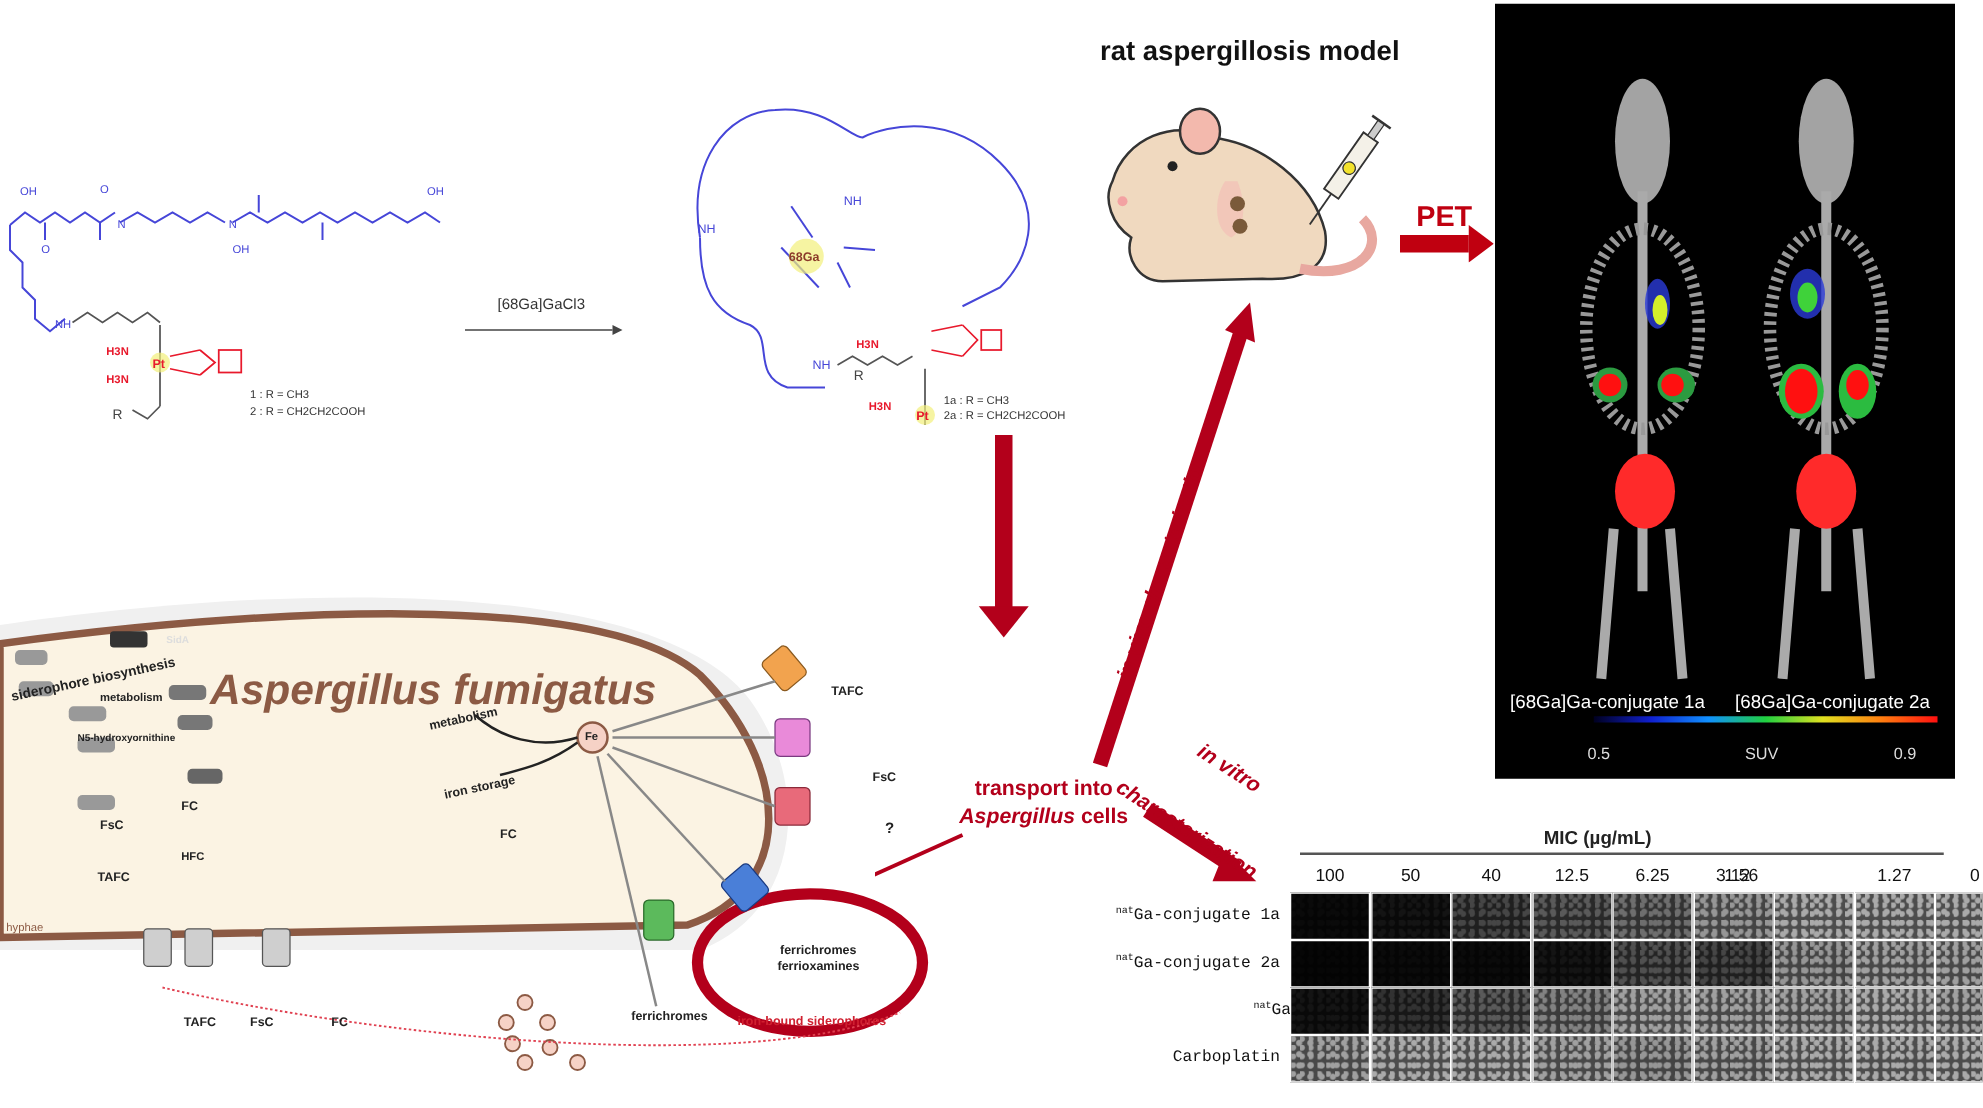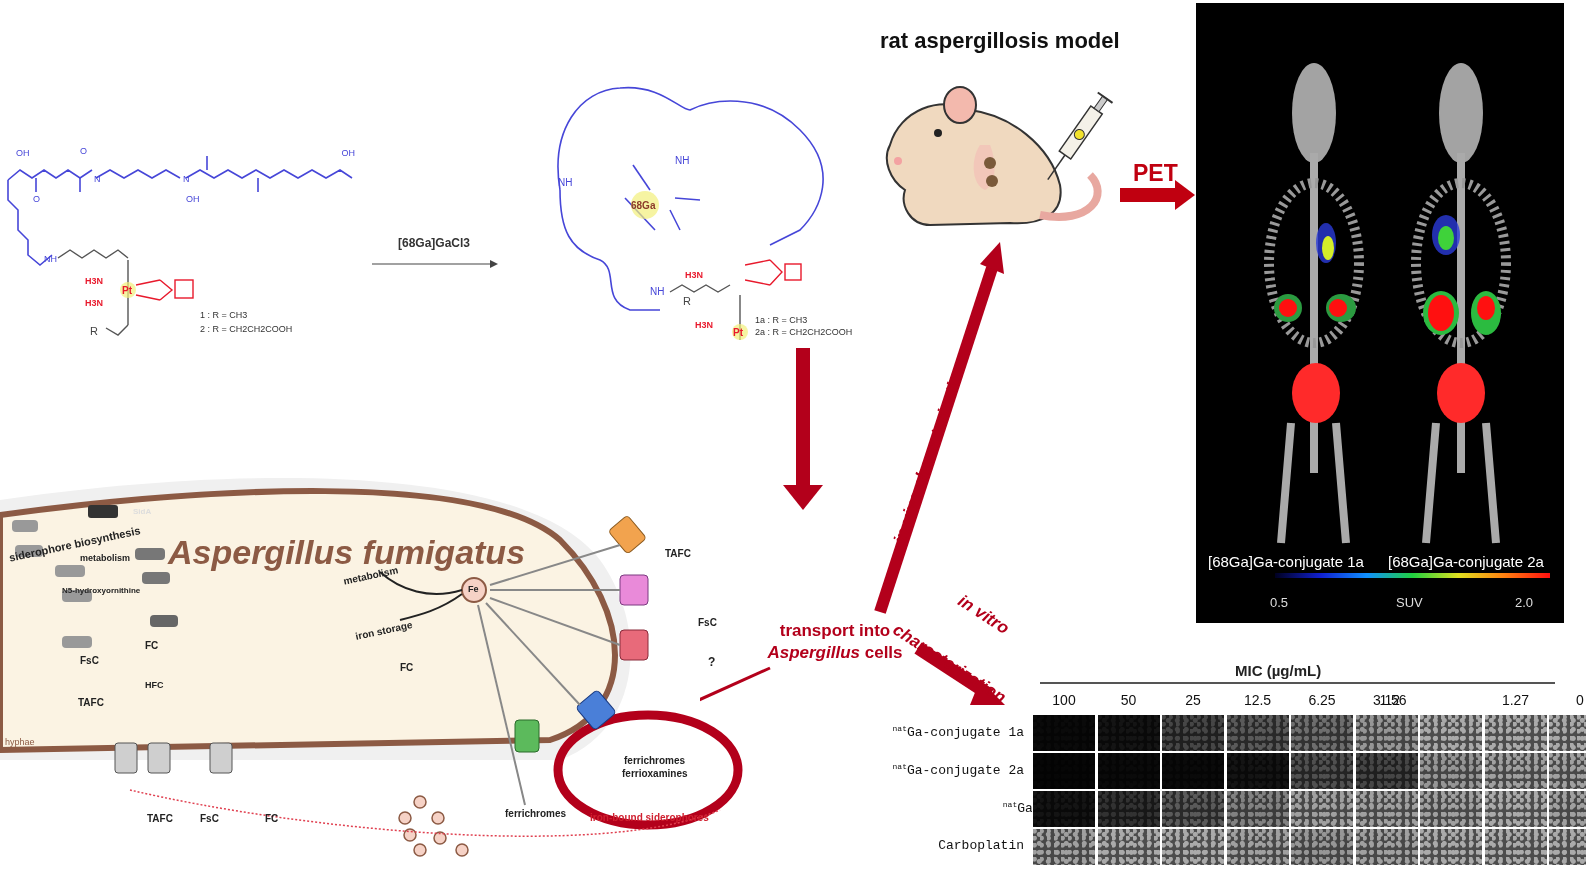--- a/index.html
+++ b/index.html
@@ -57,21 +57,21 @@
     <polyline points="160,150 172,160 160,170"></polyline>
     <rect x="175" y="150" width="18" height="18"></rect>
   </g>
   <text x="122" y="164" font-size="10" font-weight="bold" fill="#e8192c">Pt</text>
   <text x="85" y="154" font-size="9" font-weight="bold" fill="#e8192c">H3N</text>
   <text x="85" y="176" font-size="9" font-weight="bold" fill="#e8192c">H3N</text>
   <text x="200" y="188" font-size="9" fill="#333">1 : R = CH3</text>
   <text x="200" y="202" font-size="9" fill="#333">2 : R = CH2CH2COOH</text>
 </svg>
 
-<div class="abs" style="left:398px;top:236px;font-size:12px;font-weight:bold;color:#333;">[68Ga]GaCl3</div>
+<div class="abs" style="left:398px;top:236px;font-size:12px;font-weight:normal;color:#333;">[68Ga]GaCl3</div>
 <svg class="abs" style="left:370px;top:258px" width="130" height="12">
   <line x1="2" y1="6" x2="120" y2="6" stroke="#444" stroke-width="1.2"></line>
   <polygon points="120,2 128,6 120,10" fill="#444"></polygon>
 </svg>
 
 <svg class="abs" style="left:510px;top:70px" width="370" height="270" viewBox="0 0 370 270">
   <g stroke="#4646d8" stroke-width="1.6" fill="none">
     <path d="M50,120 C40,60 70,20 110,18 C150,14 170,40 180,40 C200,30 250,20 290,60 C330,100 310,140 290,160 L260,175"></path>
     <path d="M50,120 C50,160 60,180 90,190 C110,200 90,230 120,240 L150,240"></path>
     <line x1="115" y1="128" x2="145" y2="160"></line>
@@ -158,21 +158,21 @@
       <ellipse cx="265" cy="390" rx="24" ry="30" fill="#ff2a2a"></ellipse>
       <path d="M240,420 L230,540 M290,420 L300,540" stroke="#aaa" stroke-width="8"></path>
     </g>
   </svg>
 </div>
 <div class="abs pet-caption" style="left:1208px;top:553px">[68Ga]Ga-conjugate 1a</div>
 <div class="abs pet-caption" style="left:1388px;top:553px">[68Ga]Ga-conjugate 2a</div>
 <div class="abs" style="left:1275px;top:573px;width:275px;height:5px;background:linear-gradient(to right,#000020,#1020d0,#1090ff,#20d040,#e0e020,#ff8010,#ff1010);"></div>
 <div class="abs suv" style="left:1270px;top:595px">0.5</div>
 <div class="abs suv" style="left:1396px;top:595px">SUV</div>
-<div class="abs suv" style="left:1515px;top:595px">2.0</div>
+<div class="abs suv" style="left:1515px;top:595px">0.9</div>
 
 <svg class="abs" style="left:700px;top:240px" width="330" height="470">
   <rect x="96" y="108" width="14" height="140" fill="#b3001b"></rect>
   <polygon points="83,245 123,245 103,270" fill="#b3001b"></polygon>
   <line x1="180" y1="372" x2="292" y2="28" stroke="#b3001b" stroke-width="12"></line>
   <polygon points="280,24 300,2 304,34" fill="#b3001b"></polygon>
   <line x1="218" y1="408" x2="290" y2="455" stroke="#b3001b" stroke-width="13"></line>
   <polygon points="280,440 305,465 270,465" fill="#b3001b"></polygon>
   <line x1="70" y1="428" x2="-90" y2="500" stroke="#b3001b" stroke-width="3"></line>
 </svg>
@@ -273,21 +273,21 @@
 <div class="abs small" style="left:590px;top:812px;color:#d02030;">iron-bound siderophores</div>
 <div class="abs small" style="left:147px;top:813px;">TAFC</div>
 <div class="abs small" style="left:200px;top:813px;">FsC</div>
 <div class="abs small" style="left:265px;top:813px;">FC</div>
 
 <div class="abs mic-title">MIC (µg/mL)</div>
 <div class="abs" style="left:1040px;top:682px;width:515px;height:2px;background:#555;"></div>
 <div id="mic-cols">
     <div class="abs mic-col" style="left: 1036px; top: 692px;">100</div>
     <div class="abs mic-col" style="left: 1100.5px; top: 692px;">50</div>
-    <div class="abs mic-col" style="left: 1165px; top: 692px;">25</div>
+    <div class="abs mic-col" style="left: 1165px; top: 692px;">40</div>
     <div class="abs mic-col" style="left: 1229.5px; top: 692px;">12.5</div>
     <div class="abs mic-col" style="left: 1294px; top: 692px;">6.25</div>
     <div class="abs mic-col" style="left: 1358.5px; top: 692px;">3.12</div>
     <div class="abs mic-col" style="left: 1365px; top: 692px;">1.56</div>
     <div class="abs mic-col" style="left: 1487.5px; top: 692px;">1.27</div>
     <div class="abs mic-col" style="left: 1552px; top: 692px;">0</div>
   </div>
 <div id="mic-grid">
     <div class="abs mic-row" style="left: 844px; top: 724px;"><sup style="font-size: 8px;">nat</sup><span>Ga-conjugate 1a</span></div>
     <div class="cell" style="left: 1032px; top: 714px; background: radial-gradient(circle at 20% 30%, rgb(10, 10, 10) 0px, rgb(10, 10, 10) 2px, transparent 3px) 0% 0% / 7px 7px, radial-gradient(circle at 70% 60%, rgb(10, 10, 10) 0px, rgb(10, 10, 10) 2px, transparent 3px) 0% 0% / 9px 9px,  0% 0% / auto rgb(5, 5, 5);"></div>

